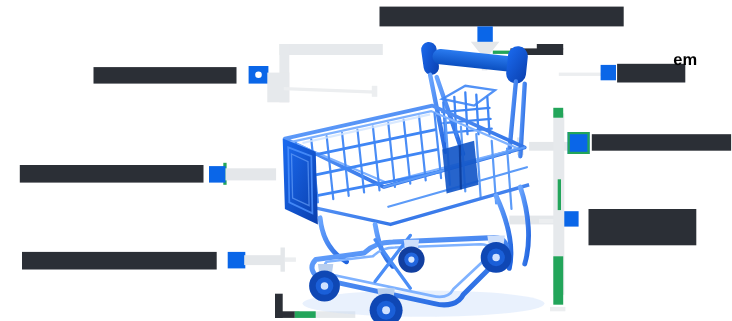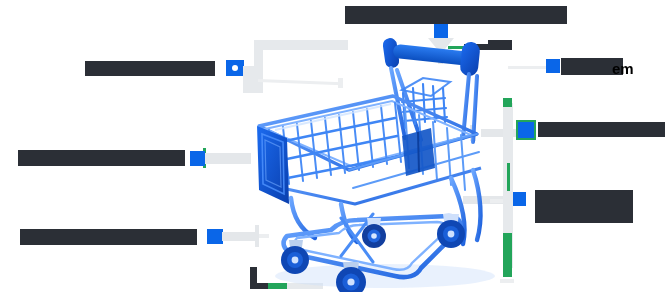--- a/index.html
+++ b/index.html
@@ -138,21 +138,21 @@
 
   <div class="dark-shape" style="left:464px; top:44px; width:48px; height:6px;"></div>
   <div class="dark-shape" style="left:488px; top:40px; width:24px; height:5px;"></div>
 
   <div class="leader-thin" style="left:508px; top:66px; width:44px; height:3px;"></div>
 
   <div class="marker" style="left:546px; top:59px; width:14px; height:14px;"></div>
 
   <div class="label-bar" style="left:561px; top:58px; width:62px; height:17px;"></div>
 
-  <div class="partial-text" style="left:612px; top:60px;">em</div>
+  <div class="partial-text" style="left:612px; top:46px;">em</div>
 
   <div class="label-bar" style="left:85px; top:61px; width:130px; height:15px;"></div>
 
   <div class="marker-dot" style="left:226px; top:60px; width:18px; height:16px;">
     <span class="dot"></span>
   </div>
 
   <div class="panel" style="left:254px; top:40px; width:94px; height:10px;"></div>
   <div class="panel" style="left:254px; top:40px; width:9px; height:53px;"></div>
   <div class="panel" style="left:243px; top:66px; width:20px; height:27px;"></div>

